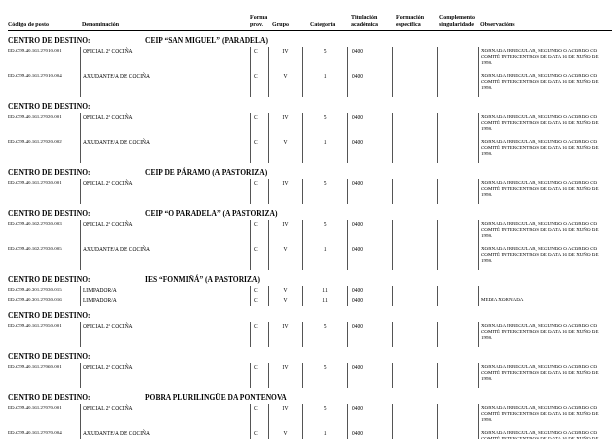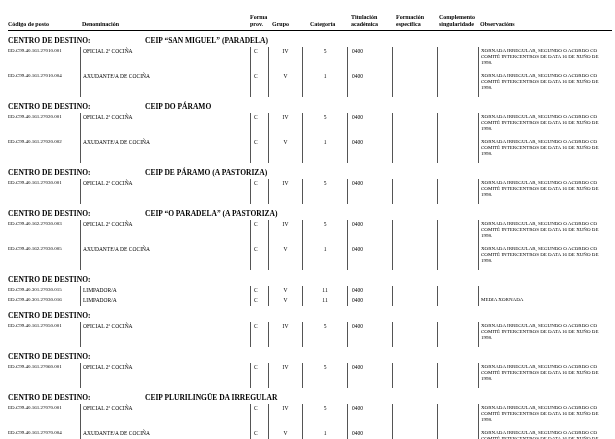--- a/index.html
+++ b/index.html
@@ -112,21 +112,20 @@
     <div class="cell c-formacion"></div>
     <div class="cell c-complemento"></div>
     <div class="cell c-observacions">XORNADA IRREGULAR, SEGUNDO O ACORDO CO COMITÉ INTERCENTROS DE DATA 16 DE XUÑO DE 1998.</div>
   </div>
 </div>
   </div>
 
   <div class="section">
     <div class="centro-line">
       <span class="centro-label">CENTRO DE DESTINO:</span>
-      <span class="centro-name">CEIP DO PÁRAMO</span>
     </div>
     <div class="rows">
   <div class="row tall">
     <div class="cell c-codigo">ED.C99.40.161.27020.001</div>
     <div class="cell c-denominacion">OFICIAL 2ª COCIÑA</div>
     <div class="cell c-forma">C</div>
     <div class="cell c-grupo">IV</div>
     <div class="cell c-categoria">5</div>
     <div class="cell c-titulacion">0400</div>
     <div class="cell c-formacion"></div>
@@ -196,20 +195,21 @@
     <div class="cell c-formacion"></div>
     <div class="cell c-complemento"></div>
     <div class="cell c-observacions">XORNADA IRREGULAR, SEGUNDO O ACORDO CO COMITÉ INTERCENTROS DE DATA 16 DE XUÑO DE 1998.</div>
   </div>
 </div>
   </div>
 
   <div class="section">
     <div class="centro-line">
       <span class="centro-label">CENTRO DE DESTINO:</span>
+      <span class="centro-name">IES “FONMIÑÁ” (A PASTORIZA)</span>
     </div>
     <div class="rows">
   <div class="row short">
     <div class="cell c-codigo">ED.C99.40.301.27030.015</div>
     <div class="cell c-denominacion">LIMPADOR/A</div>
     <div class="cell c-forma">C</div>
     <div class="cell c-grupo">V</div>
     <div class="cell c-categoria">11</div>
     <div class="cell c-titulacion">0400</div>
     <div class="cell c-formacion"></div>
@@ -265,21 +265,21 @@
     <div class="cell c-formacion"></div>
     <div class="cell c-complemento"></div>
     <div class="cell c-observacions">XORNADA IRREGULAR, SEGUNDO O ACORDO CO COMITÉ INTERCENTROS DE DATA 16 DE XUÑO DE 1998.</div>
   </div>
 </div>
   </div>
 
   <div class="section">
     <div class="centro-line">
       <span class="centro-label">CENTRO DE DESTINO:</span>
-      <span class="centro-name">CEIP PLURILINGÜE DA IRREGULAR</span>
+      <span class="centro-name">POBRA PLURILINGÜE DA PONTENOVA</span>
     </div>
     <div class="rows">
   <div class="row tall">
     <div class="cell c-codigo">ED.C99.40.161.27070.001</div>
     <div class="cell c-denominacion">OFICIAL 2ª COCIÑA</div>
     <div class="cell c-forma">C</div>
     <div class="cell c-grupo">IV</div>
     <div class="cell c-categoria">5</div>
     <div class="cell c-titulacion">0400</div>
     <div class="cell c-formacion"></div>

